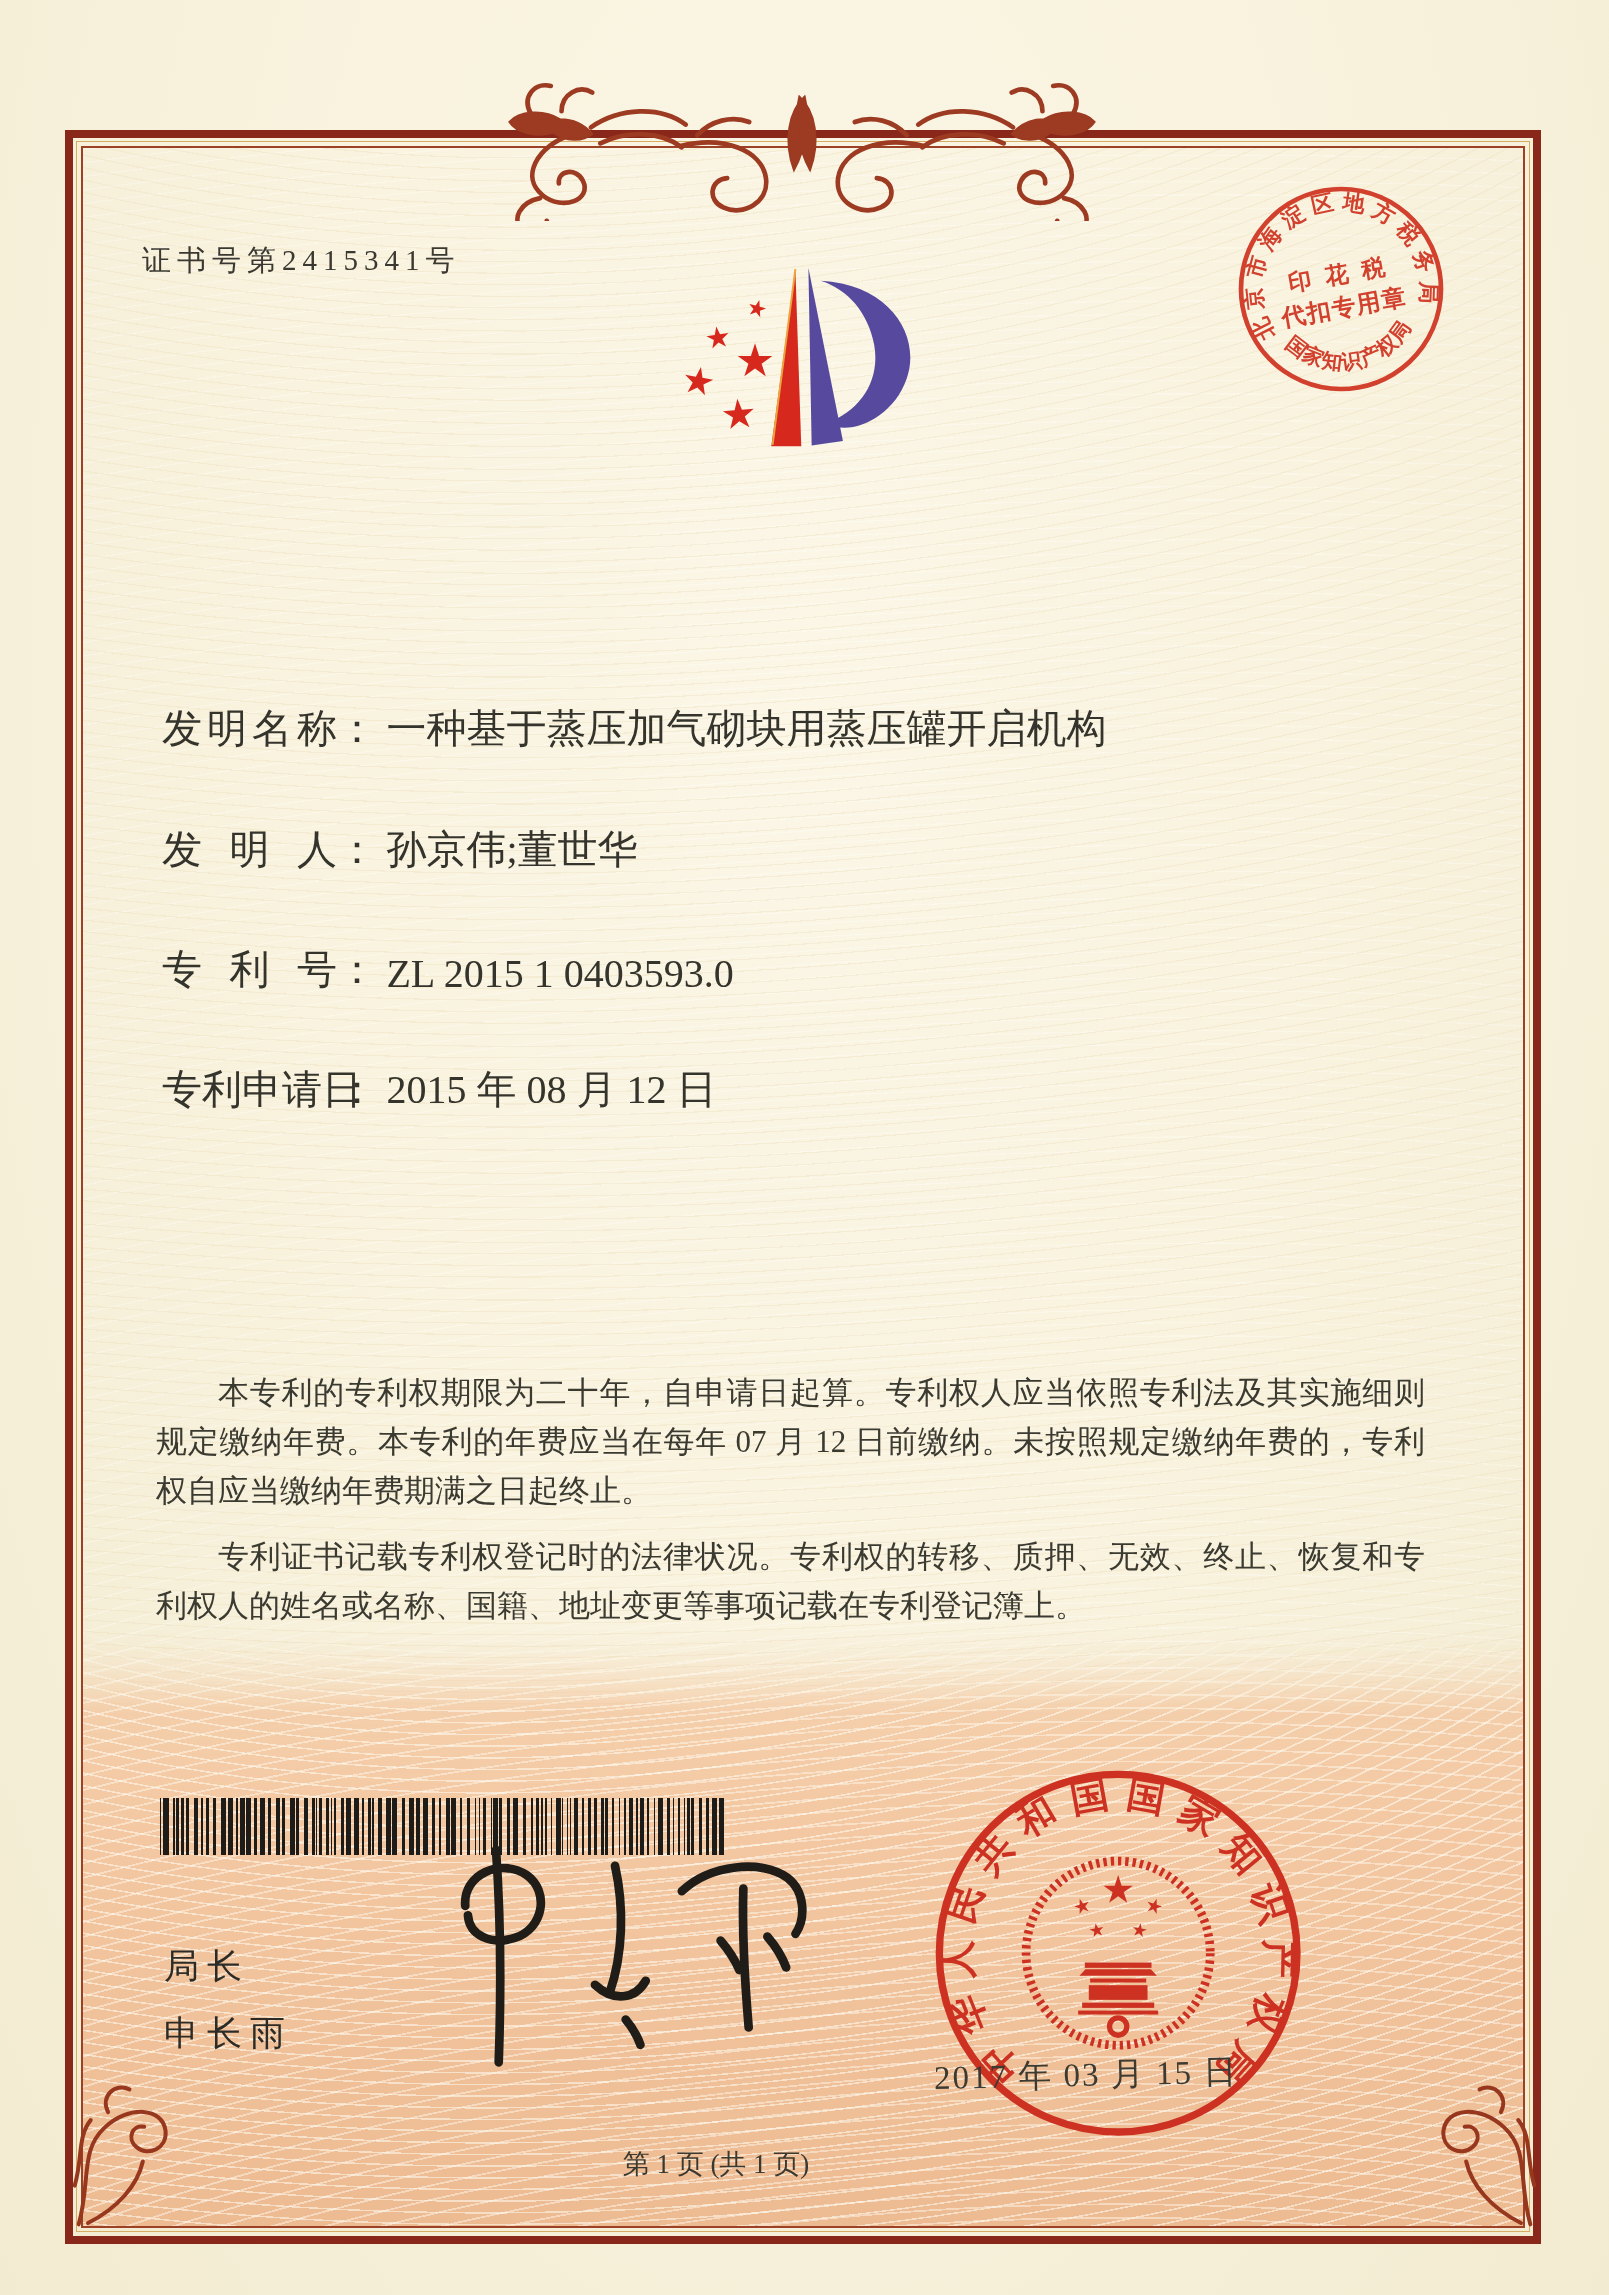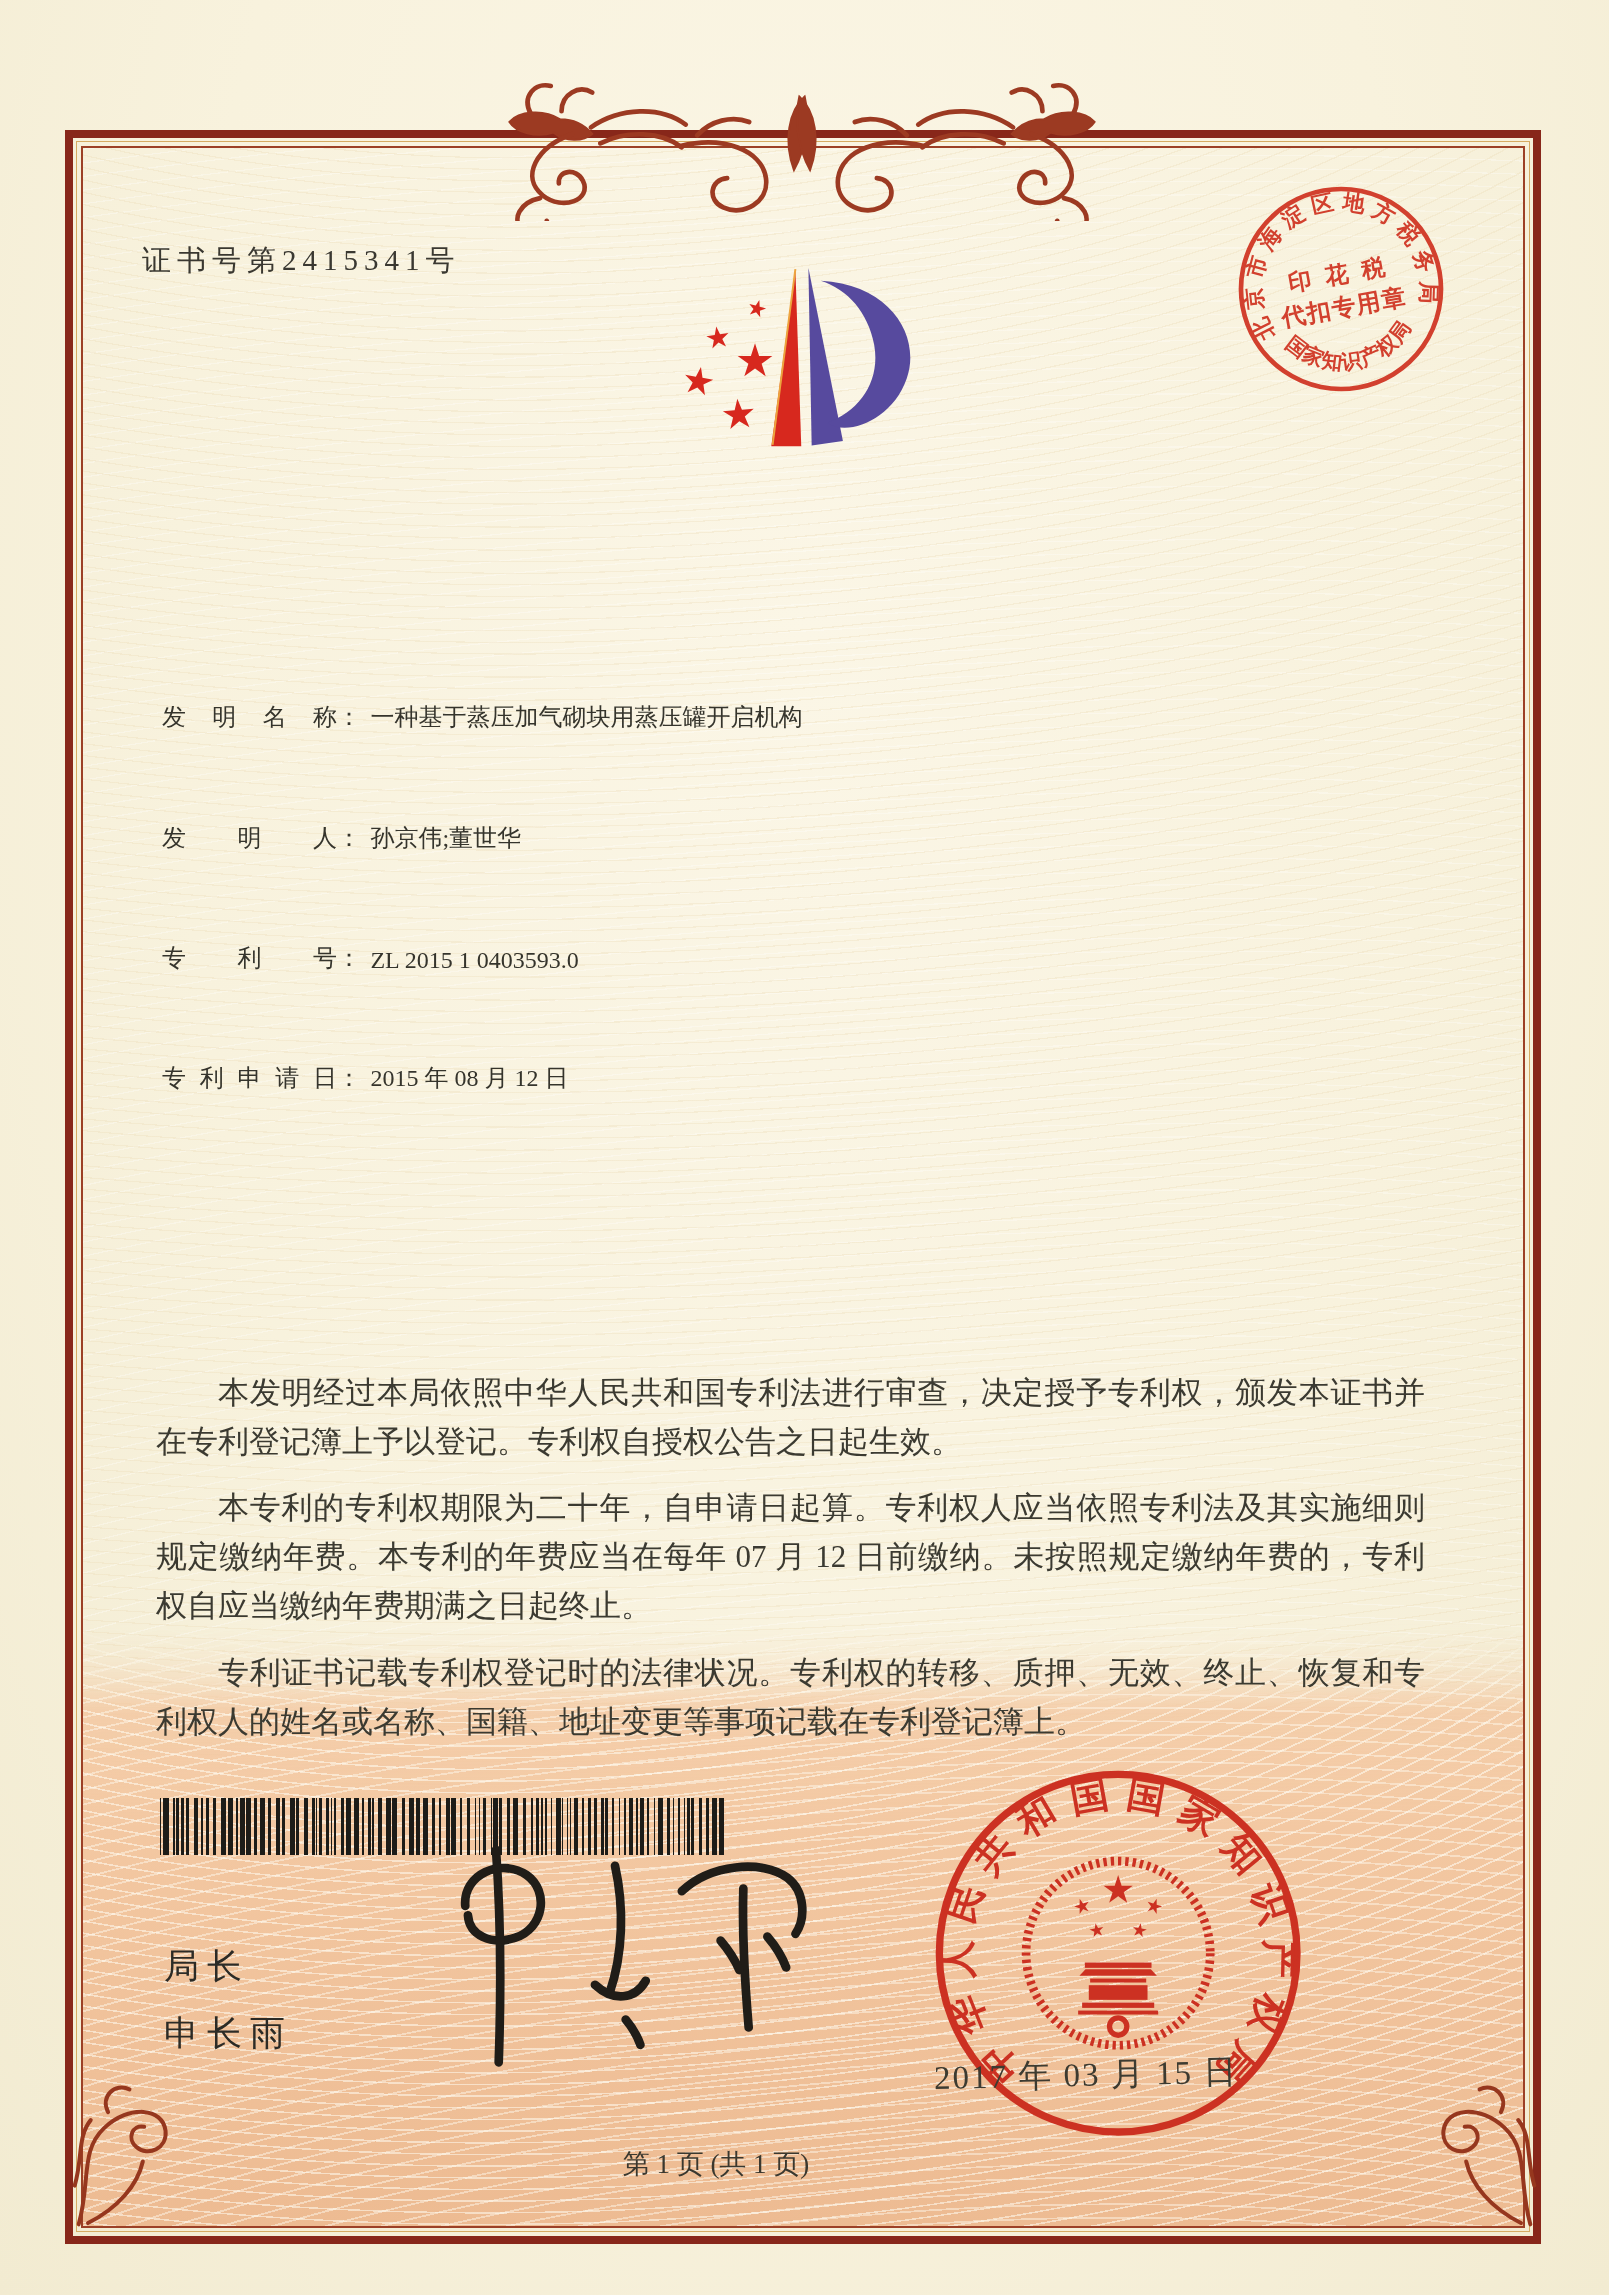--- a/index.html
+++ b/index.html
@@ -27,21 +27,21 @@
       repeating-radial-gradient(1603px 935px at 28% -468px, rgba(255,252,242,0) 0 17.4px, rgba(255,252,242,.55) 17.4px 20px),
       repeating-radial-gradient(1603px 935px at 72% 1603px, rgba(255,252,242,0) 0 20px, rgba(255,252,242,.45) 20px 23px),
       linear-gradient(180deg, rgba(243,200,162,.0) 0%, rgba(243,200,162,.85) 14%, #f3c8a2 34%, #edbb92 100%);
     -webkit-mask-image:linear-gradient(180deg, transparent 0, #000 94px);
     mask-image:linear-gradient(180deg, transparent 0, #000 94px);
   }
   
   .cert-no{left:142px;top:241px;font-size:29px;letter-spacing:6px;color:#3a3831;z-index:5;}
   .title{left:83px;top:485px;width:1442px;text-align:center;font-size:71px;font-weight:bold;
          letter-spacing:55px;text-indent:55px;color:#262521;z-index:5;}
-  .frow{left:162px;height:53px;font-size:24px;color:#35342c;z-index:5;white-space:nowrap;}
+  .frow{left:162px;height:53px;font-size:40px;color:#35342c;z-index:5;white-space:nowrap;}
   .flabel{display:inline-block;width:175px;text-align:justify;text-align-last:justify;vertical-align:bottom;}
   .fcolon{display:inline-block;vertical-align:bottom;}
   .fvalue{margin-left:9.4px;vertical-align:bottom;}
   .paras{left:156px;top:1368px;width:1269px;z-index:5;font-size:31px;line-height:49px;
          text-align:justify;color:#3b3a31;}
   .paras p{margin:0 0 17.4px 0;text-indent:2em;}
   .barcode{left:160px;top:1798px;width:571px;height:57px;z-index:5;}
   .barcode span{position:absolute;top:0;height:100%;background:#1d1c18;}
   .signer{left:164px;z-index:5;font-family:"Liberation Sans","DejaVu Sans",sans-serif;
           font-size:35px;font-weight:500;letter-spacing:8px;color:#2c2b26;}
@@ -131,21 +131,20 @@
     <span class="flabel">发明人</span><span class="fcolon">：</span><span class="fvalue">孙京伟;董世华</span>
   </div>
   <div class="abs frow" style="top:942px">
     <span class="flabel">专利号</span><span class="fcolon">：</span><span class="fvalue">ZL 2015 1 0403593.0</span>
   </div>
   <div class="abs frow" style="top:1062px">
     <span class="flabel">专利申请日</span><span class="fcolon">：</span><span class="fvalue">2015 年 08 月 12 日</span>
   </div>
 
   <div class="abs paras">
-    <p>本发明经过本局依照中华人民共和国专利法进行审查，决定授予专利权，颁发本证书并在专利登记簿上予以登记。专利权自授权公告之日起生效。</p>
     <p>本专利的专利权期限为二十年，自申请日起算。专利权人应当依照专利法及其实施细则规定缴纳年费。本专利的年费应当在每年 07 月 12 日前缴纳。未按照规定缴纳年费的，专利权自应当缴纳年费期满之日起终止。</p>
     <p>专利证书记载专利权登记时的法律状况。专利权的转移、质押、无效、终止、恢复和专利权人的姓名或名称、国籍、地址变更等事项记载在专利登记簿上。</p>
   </div>
 
   <div class="abs barcode">
       <span style="left:0px;width:1.3px"></span>
       <span style="left:3.3px;width:5.3px"></span>
       <span style="left:13.4px;width:1.3px"></span>
       <span style="left:16px;width:3.3px"></span>
       <span style="left:21px;width:2.7px"></span>

